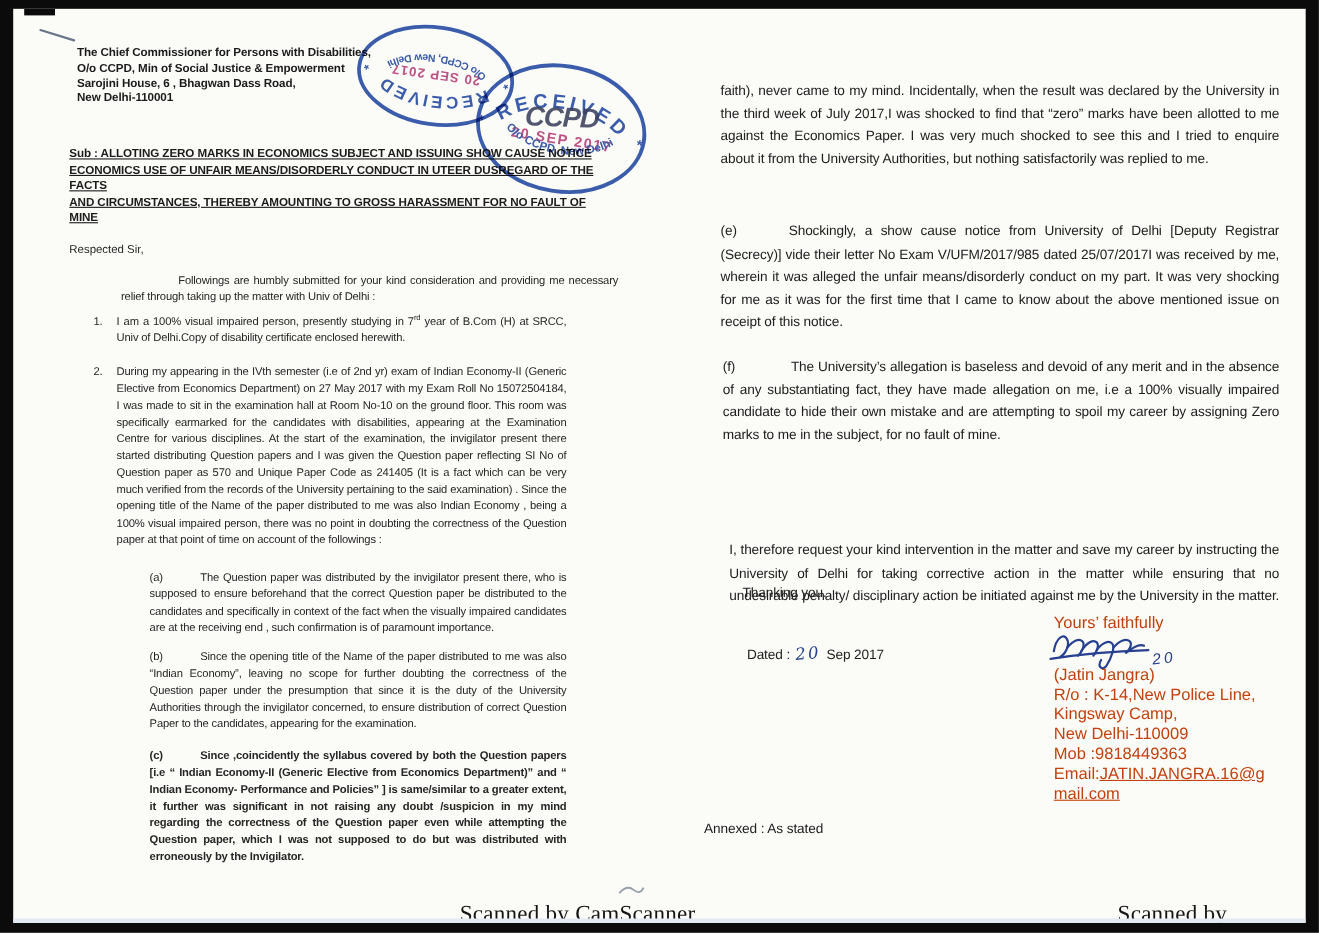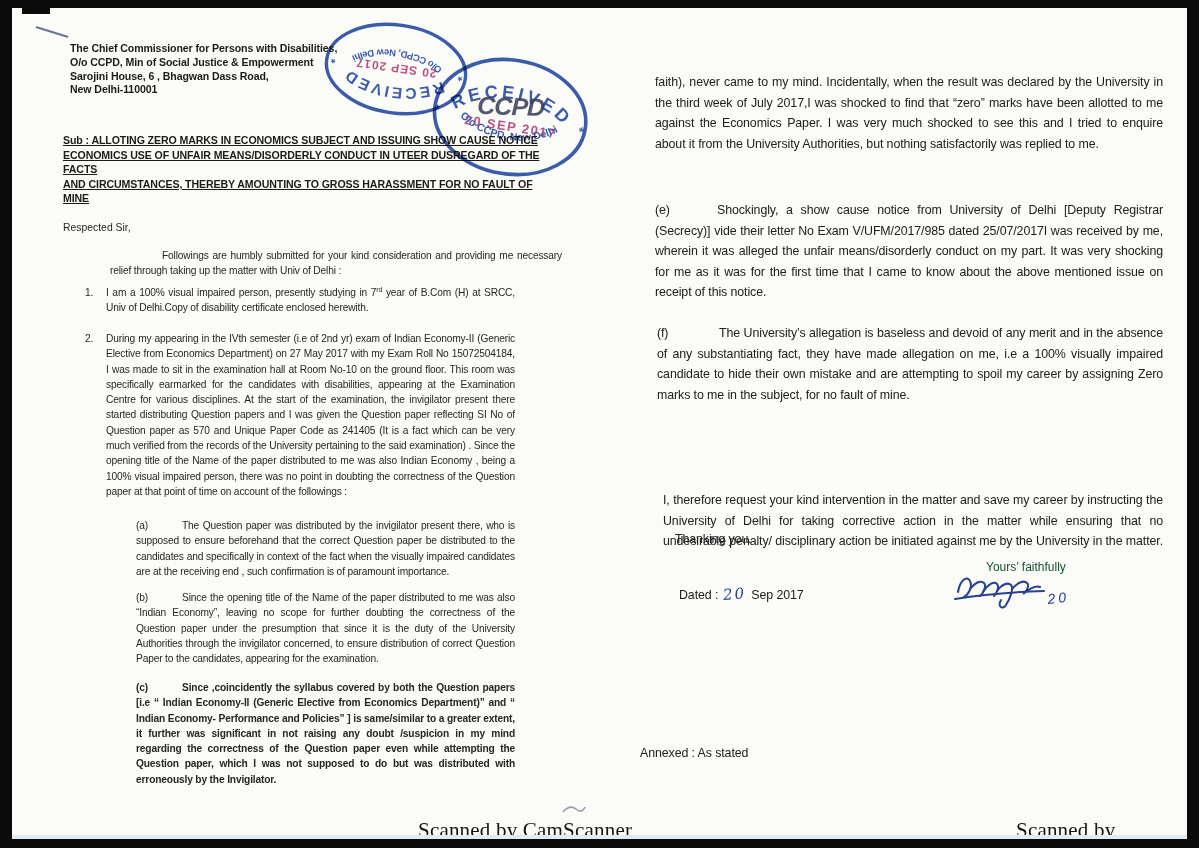--- a/index.html
+++ b/index.html
@@ -19,21 +19,21 @@
   .subj .sline{text-decoration:underline;}
   .salut{font-size:10.4px;color:#262626;}
   .indent1{text-indent:52px;}
   .numrow{display:flex;}
   .numrow .num{width:21px;flex:none;}
   .numrow .ntext{flex:1;text-align:justify;}
   .slbl{display:inline-block;width:46px;}
   
   .rp{font-size:12.4px;line-height:20.6px;letter-spacing:-0.1px;color:#202020;text-align:justify;}
   .rlbl{display:inline-block;width:62px;}
-  .sigblock{font-size:12px;line-height:18px;color:#14532d;margin-left:28px;}
+  .sigblock{font-size:15px;line-height:18px;color:#c2410c;}
   .u{text-decoration:underline;}
   .camscan{font-family:"Liberation Serif", serif;font-size:21px;color:#141414;letter-spacing:0.2px;}
   .stamp{mix-blend-mode:multiply;opacity:0.92;}
   .penstroke{width:34px;height:2.4px;background:#44546e;border-radius:2px;transform:rotate(17deg);opacity:0.8;}
   .bstrip{position:absolute;left:0;right:0;bottom:0;height:4px;background:#e3eaf1;}
   .bump{position:absolute;left:10px;top:0;width:28px;height:6px;background:#0b0b0b;}
   sup{font-size:7px;line-height:0;}
   .hand20{
     font-family:"DejaVu Serif", serif;font-style:italic;font-size:15px;color:#27408f;
     display:inline-block;transform:rotate(-5deg);margin:0 5px;letter-spacing:2px;
@@ -157,19 +157,28 @@
       <path d="M8,24 C10,12 17,7 20,13 C23,19 18,27 14,29"></path>
       <path d="M20,21 C26,14 31,12 34,15 C37,18 33,26 30,28"></path>
       <path d="M33,24 C38,16 44,13 47,16 C50,19 46,26 44,28"></path>
       <path d="M47,23 C52,16 58,14 61,17 C64,20 60,31 56,37 C53,42 47,39 51,32"></path>
       <path d="M62,21 C68,14 74,12 77,15 C80,18 76,24 73,26 C79,21 86,17 90,19"></path>
       <path d="M5,31 C30,27 62,24 94,23"></path>
     </g>
     <text x="98" y="36" font-size="14" fill="#27408f" font-style="italic" transform="rotate(-6 98 36)" letter-spacing="3">20</text>
   </svg>
 
+  <div class="abs sigblock" style="left:946px;top:597px;width:215px;">
+    <div>(Jatin Jangra)</div>
+    <div>R/o : K-14,New Police Line,</div>
+    <div>Kingsway Camp,</div>
+    <div>New Delhi-110009</div>
+    <div>Mob :9818449363</div>
+    <div><span>Email:</span><span class="u">JATIN.JANGRA.16@g</span></div>
+    <div class="u">mail.com</div>
+  </div>
 
   <div class="abs rp" style="left:628px;top:735px;">Annexed : As stated</div>
 
   <div class="abs camscan" style="left:1004px;top:810px;">Scanned by CamScanner</div>
 
   <div class="bstrip"></div>
 </div>
 
 </body></html>

